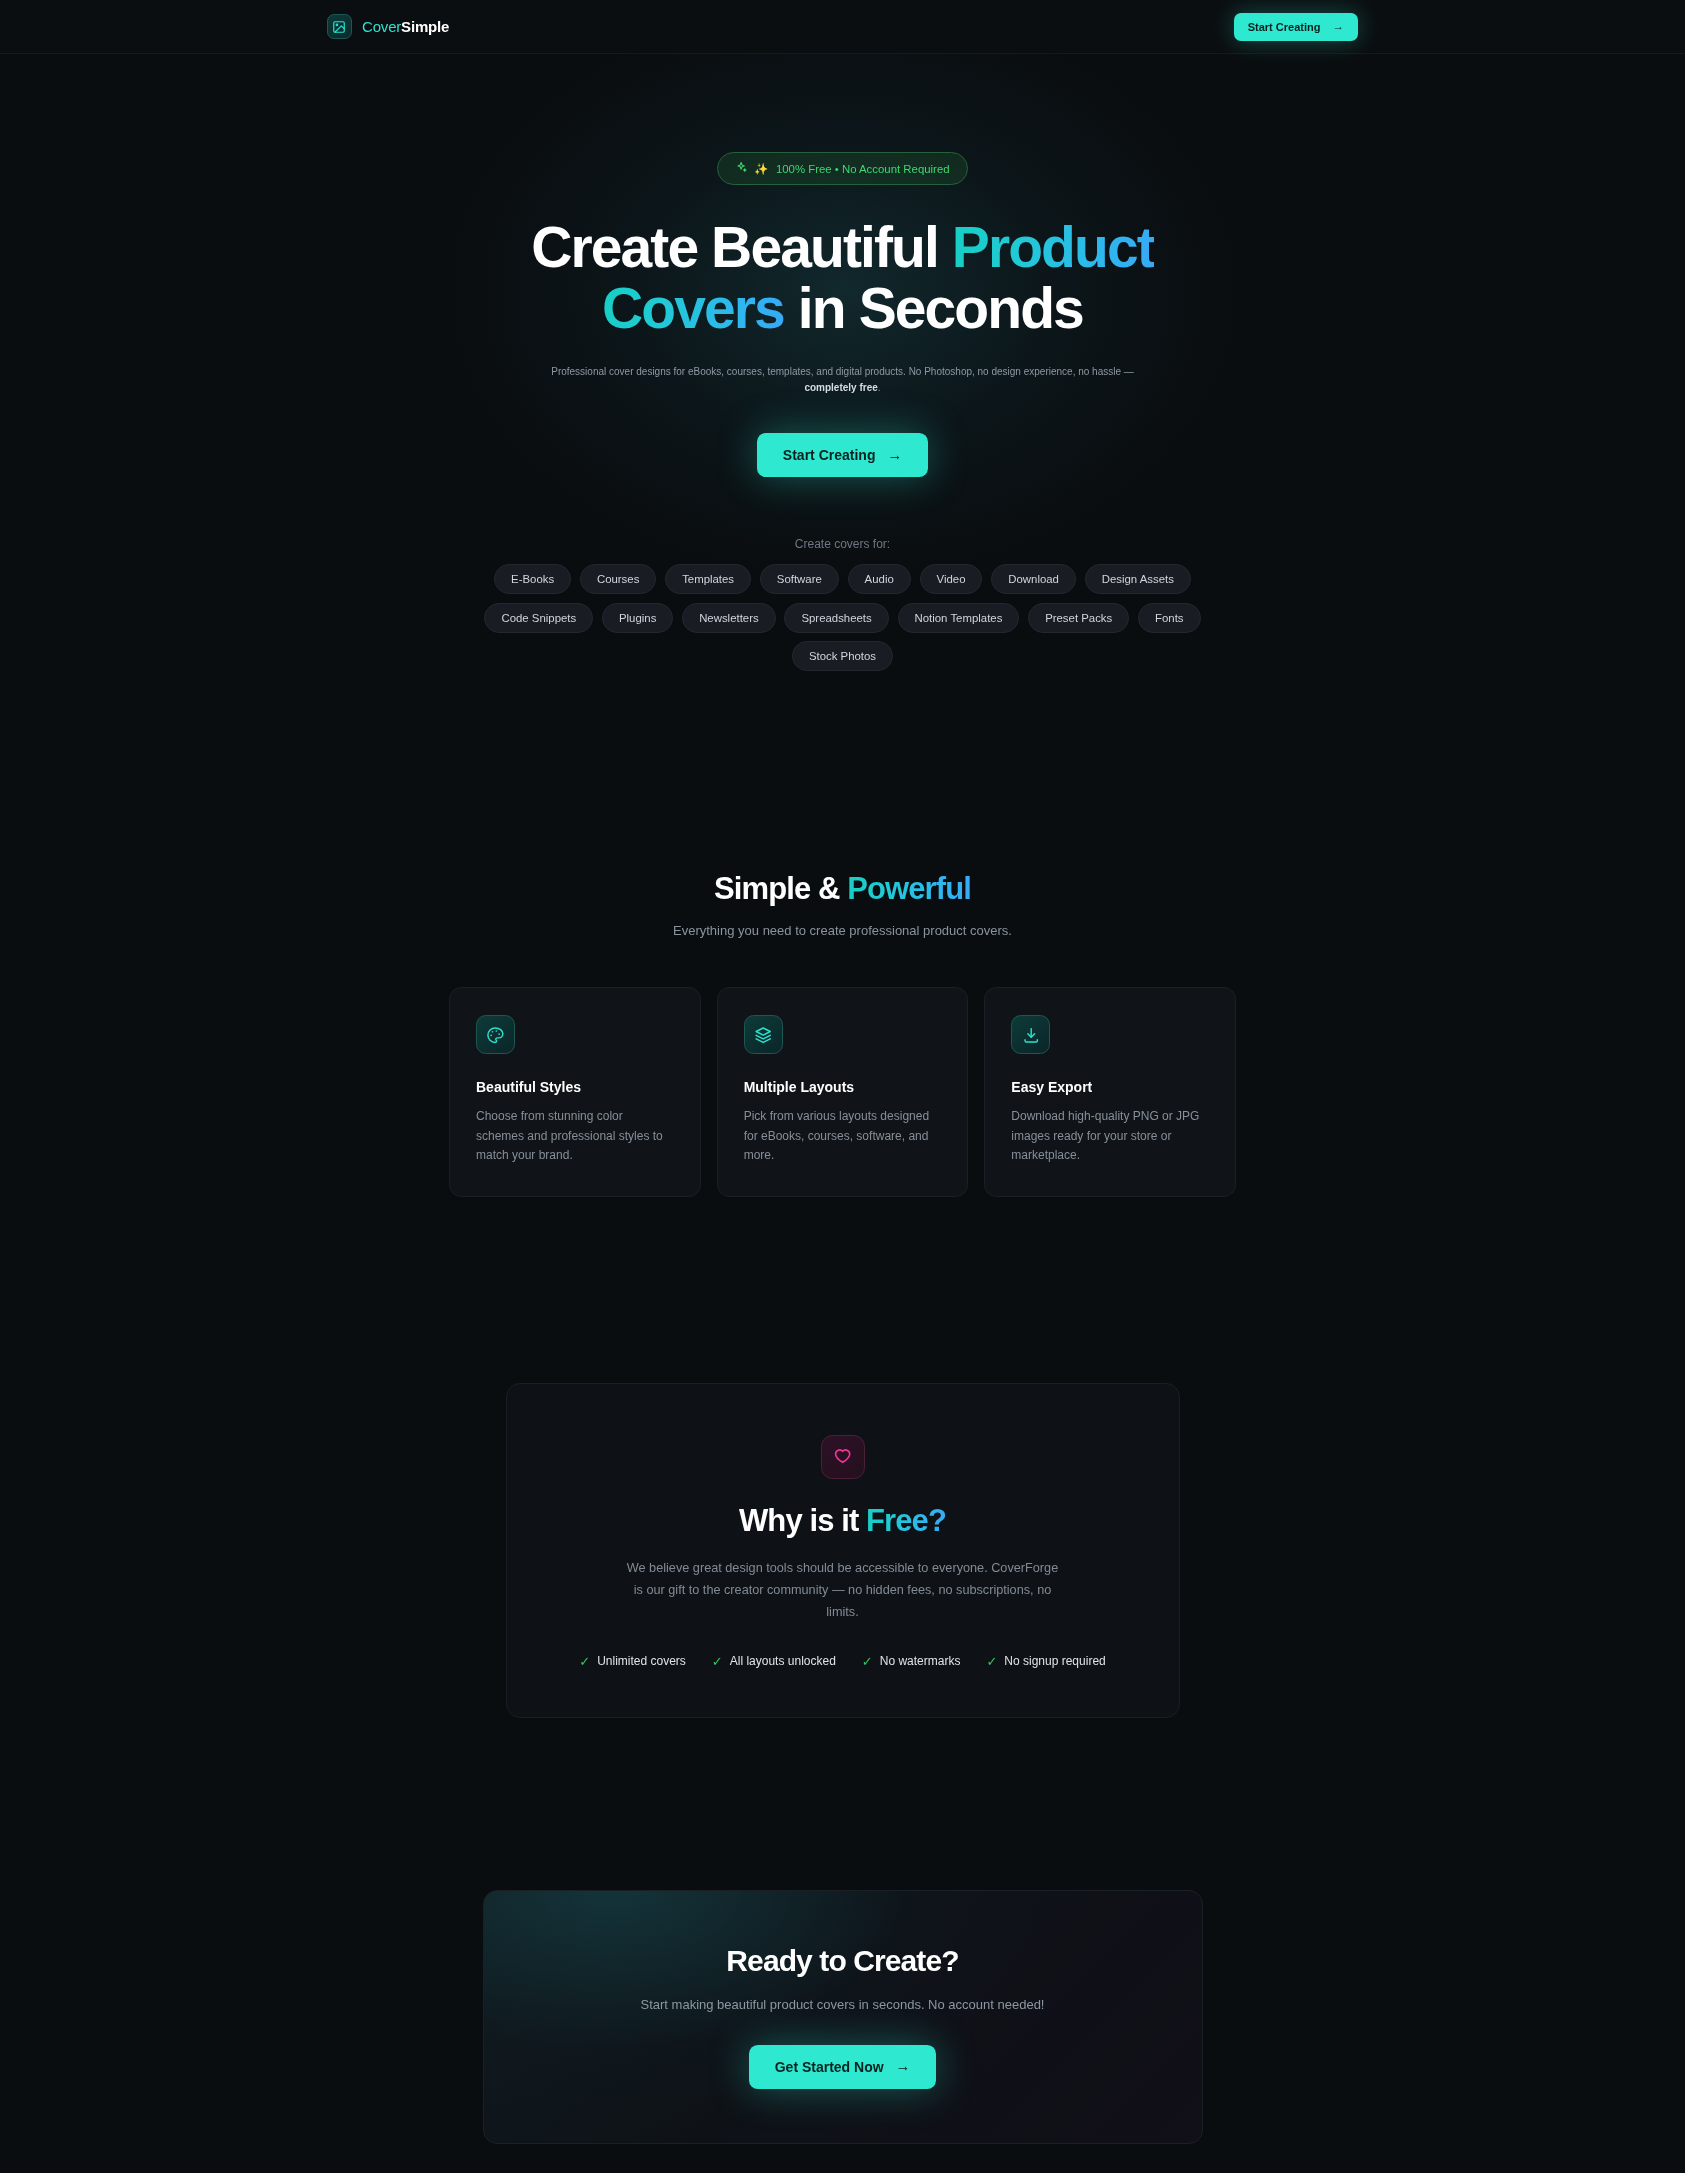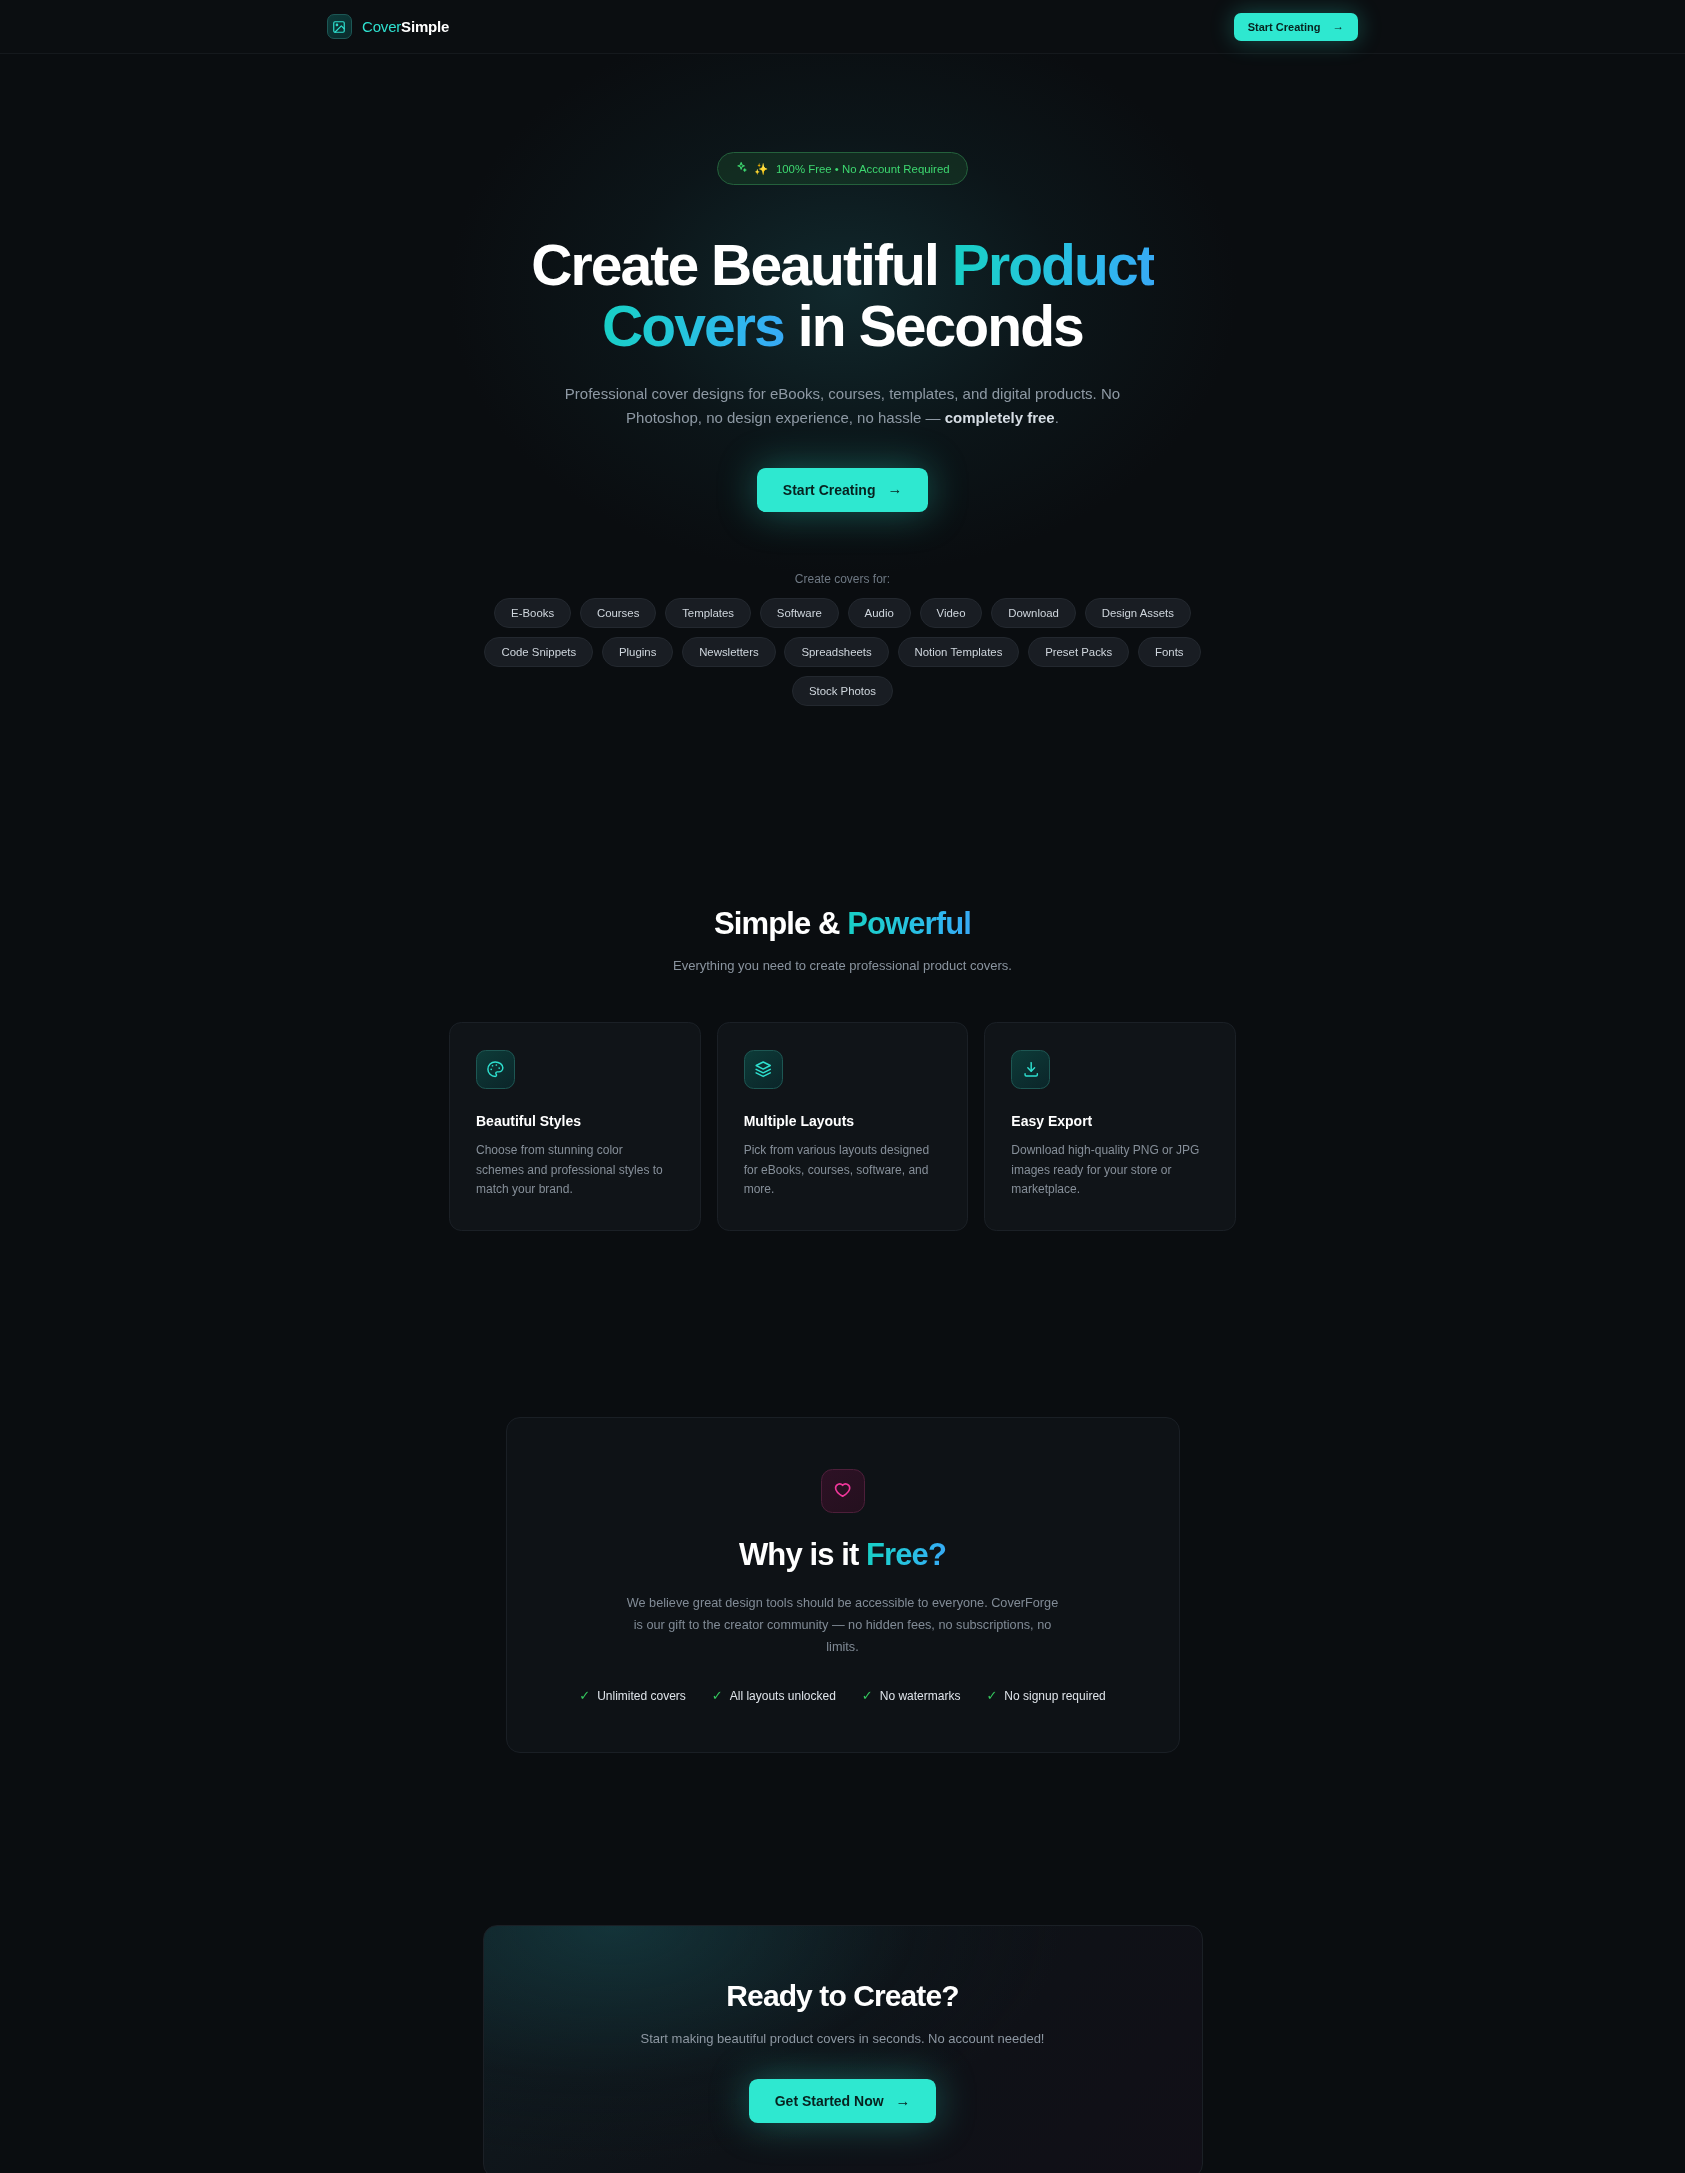--- a/index.html
+++ b/index.html
@@ -63,36 +63,36 @@
     background:rgba(24,62,38,.55);
     border:0.9px solid #24613c;
     color:#3dd870;
     font-size:11.4px;
     padding:8px 17.6px; border-radius:877px;
   }
   .badge .spark-g{ color:#3dd870; font-size:12.3px; }
   .badge .spark-y{ color:#f5c542; font-size:11.4px; }
 
   h1.hero-title{
-    margin-top:50px;
+    margin-top:32px;
     font-size:57px; line-height:1.06;
     font-weight:700; letter-spacing:-1.9px;
     color:#ffffff;
     max-width:772px; margin-left:auto; margin-right:auto;
   }
   .grad-text{
     background:linear-gradient(100deg,#17cfc4 0%,#22c9d6 35%,#2fb6ef 75%,#38a8f5 100%);
     -webkit-background-clip:text; background-clip:text;
     -webkit-text-fill-color:transparent; color:transparent;
   }
 
   .hero-sub{
     margin:26px auto 0;
     max-width:585px;
-    font-size:15px; line-height:1.62;
+    font-size:10px; line-height:1.62;
     color:#8e99a4;
   }
   .hero-sub b{ color:#d6dde4; font-weight:700; }
 
   .hero-cta{ margin-top:37px; }
 
   .tags-label{ margin-top:60px; font-size:12px; color:#6e7883; }
   .tags{
     margin:12.3px auto 0; max-width:737px;
     display:flex; flex-wrap:wrap; justify-content:center; gap:8.8px;

